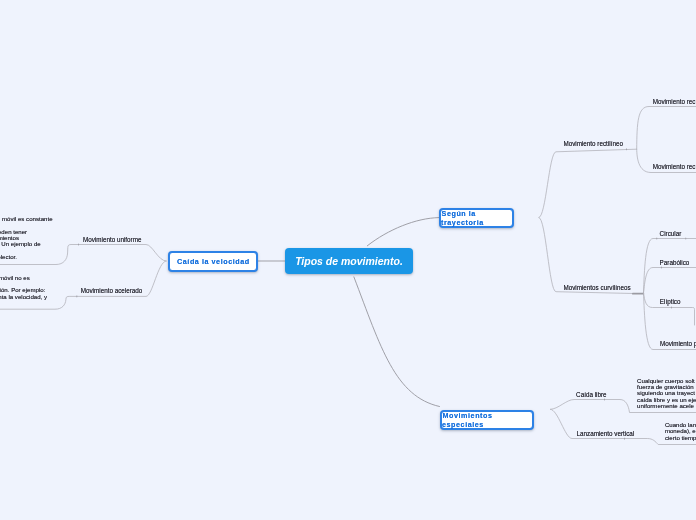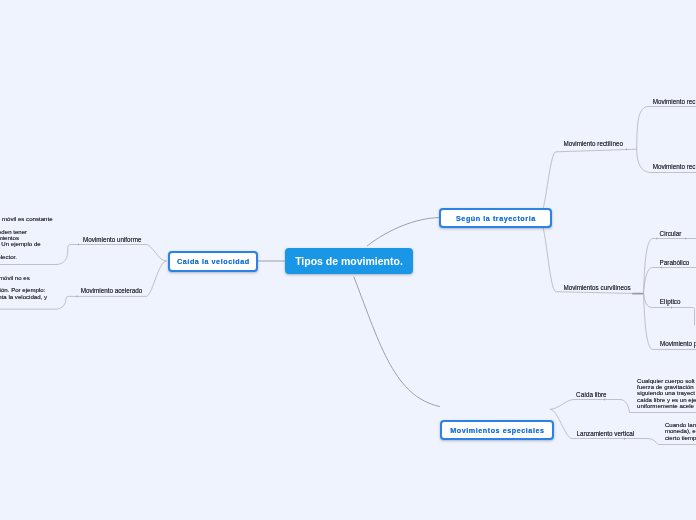--- a/index.html
+++ b/index.html
@@ -5,21 +5,21 @@
 <style>
   html,body{margin:0;padding:0;}
   body{width:696px;height:520px;overflow:hidden;background:#eff3fd;will-change:opacity;
        font-family:"Liberation Sans",sans-serif}
   #canvas{position:relative;width:696px;height:520px;overflow:hidden;}
   svg.links{position:absolute;left:0;top:0;width:696px;height:520px;pointer-events:none;}
   .node{position:absolute;box-sizing:border-box;}
   .root-node{background:#1a96e6;color:#fff;border-radius:4px;font-weight:bold;
     font-size:10.5px;letter-spacing:0px;
     display:flex;align-items:center;justify-content:center;
-    box-shadow:0 1px 2.5px rgba(70,85,110,.42);}
+    box-shadow:0 1px 2.5px rgba(70,85,110,.42);font-style:italic;}
   .lvl1{background:#2d82e6;border-radius:4px;
     box-shadow:0 1px 2.5px rgba(70,85,110,.4);}
   .lvl1 .inner{position:absolute;left:1.9px;top:1.9px;right:1.9px;bottom:1.9px;
     background:#fff;border-radius:2.3px;color:#1670dd;
     font-weight:bold;font-size:7.2px;letter-spacing:.55px;text-indent:.55px;
     text-shadow:0 0 0.2px rgba(13,108,220,.7);will-change:transform;
     display:flex;align-items:center;justify-content:center;}
   .leaf{position:absolute;color:#30303a;white-space:nowrap;font-size:6.3px;
     font-weight:400;letter-spacing:0px;text-shadow:0 0 0.35px rgba(40,40,50,.85);}
   .para{position:absolute;color:#30303a;font-size:6.1px;font-weight:400;
@@ -76,27 +76,27 @@
   <div class="node root-node" style="left:285px;top:248px;width:128px;height:26px;">
     <span>Tipos de movimiento.</span>
   </div>
 
   <div class="node lvl1" style="left:168px;top:251px;width:90px;height:21px;">
     <div class="inner">
         <span>Caída la velocidad</span>
       </div>
   </div>
 
-  <div class="node lvl1" style="left:439px;top:208px;width:113px;height:20px;">
+  <div class="node lvl1" style="left:439px;top:208px;width:75px;height:20px;">
     <div class="inner">
         <span>Según la trayectoria</span>
       </div>
   </div>
 
-  <div class="node lvl1" style="left:440px;top:420px;width:114px;height:20px;">
+  <div class="node lvl1" style="left:440px;top:410px;width:94px;height:20px;">
     <div class="inner">
         <span>Movimientos especiales</span>
       </div>
   </div>
 
   <div class="leaf" style="left:83px;top:235.6px;">Movimiento uniforme</div>
   <div class="leaf" style="left:80.7px;top:286.9px;">Movimiento acelerado</div>
   <div class="leaf" style="left:563.4px;top:140.3px;">Movimiento rectilíneo</div>
   <div class="leaf" style="left:563.4px;top:284.4px;">Movimientos curvilíneos</div>
   <div class="leaf" style="left:576.1px;top:390.7px;">Caída libre</div>

